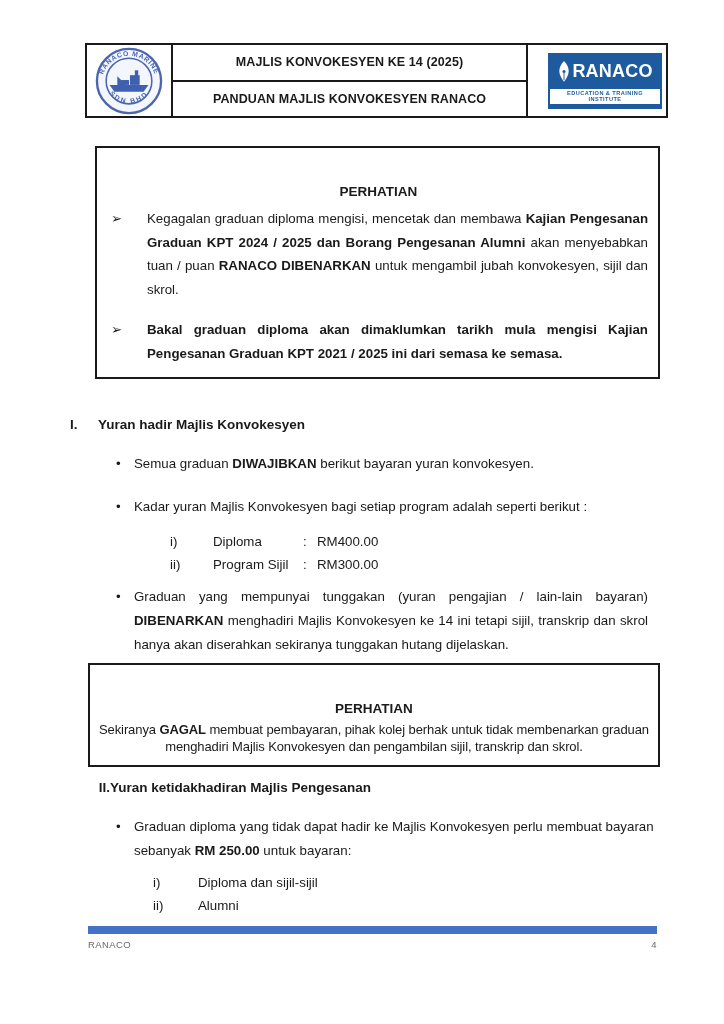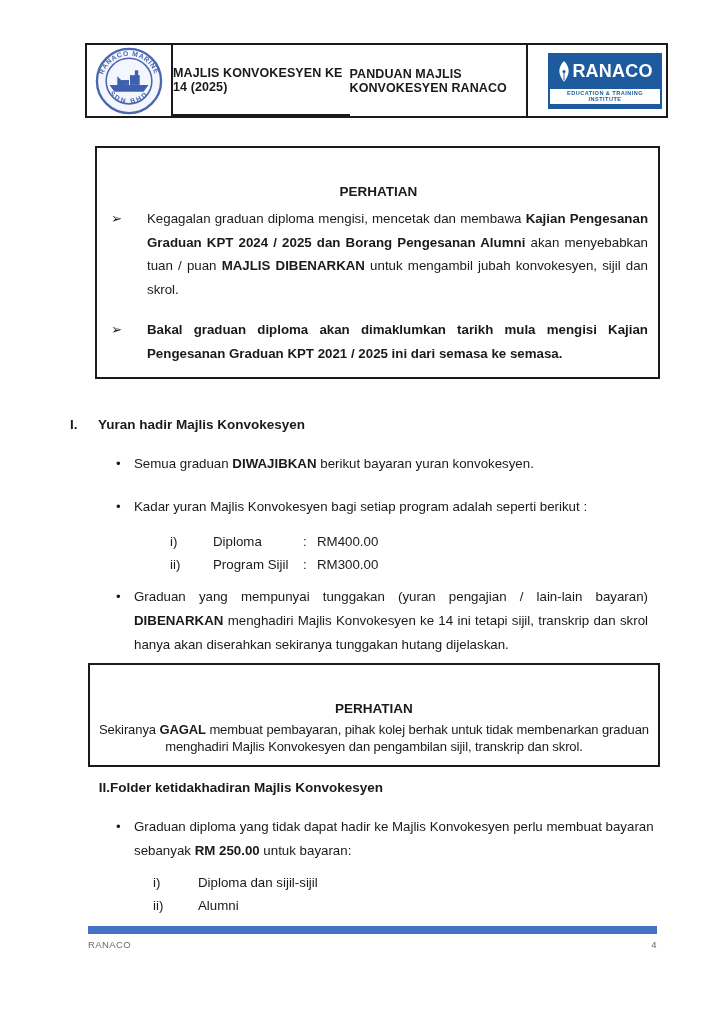--- a/index.html
+++ b/index.html
@@ -6,21 +6,21 @@
   .page{
     position:relative;width:724px;height:1024px;background:#ffffff;overflow:hidden;
     font-family:"Liberation Sans","DejaVu Sans",sans-serif;color:#1a1a1a;
   }
   b{font-weight:bold;}
   
   .header{position:absolute;left:85px;top:43px;width:583px;height:75px;
     display:flex;border:2px solid #1a1a1a;box-sizing:border-box;background:#fff;}
   .cell-seal{width:86px;flex:none;border-right:2px solid #1a1a1a;box-sizing:border-box;
     display:flex;align-items:center;justify-content:center;}
-  .cell-titles{flex:1;display:flex;flex-direction:row;}
+  .cell-titles{flex:1;display:flex;flex-direction:column;}
   .title-row{flex:1;display:flex;align-items:center;justify-content:center;
     font-weight:bold;font-size:12.5px;letter-spacing:0.1px;}
   .title-row.first{border-bottom:2px solid #1a1a1a;}
   .cell-brand{width:140px;flex:none;border-left:2px solid #1a1a1a;box-sizing:border-box;
     display:flex;align-items:center;justify-content:flex-end;padding-right:4px;}
   .brand{width:114px;background:#1d5a9e;padding:0 0 0 0;}
   .brand-top{height:31px;display:flex;align-items:center;justify-content:center;gap:1px;padding-top:3px;}
   .brand-name{color:#fff;font-weight:bold;font-size:18px;letter-spacing:0.2px;line-height:1;}
   .brand-tagline{background:#fff;margin:2px 2px 0 2px;color:#1d5a9e;font-weight:bold;
     font-size:5.6px;letter-spacing:0.45px;text-align:center;padding:1.5px 0;}
@@ -113,21 +113,21 @@
         <div class="brand-tagline">EDUCATION &amp; TRAINING INSTITUTE</div>
         <div class="brand-bottombar"></div>
       </div>
     </div>
   </div>
 
   <div class="notice1">
     <div class="notice-title">PERHATIAN</div>
     <div class="n-item first">
       <span class="marker">➢</span>
-      <div class="txt"><span>Kegagalan graduan diploma mengisi, mencetak dan membawa </span><b>Kajian Pengesanan Graduan KPT 2024 / 2025 dan Borang Pengesanan Alumni</b><span> akan menyebabkan tuan / puan </span><b>MAJLIS DIBENARKAN</b><span> untuk mengambil jubah konvokesyen, sijil dan skrol.</span></div>
+      <div class="txt"><span>Kegagalan graduan diploma mengisi, mencetak dan membawa </span><b>Kajian Pengesanan Graduan KPT 2024 / 2025 dan Borang Pengesanan Alumni</b><span> akan menyebabkan tuan / puan </span><b>RANACO DIBENARKAN</b><span> untuk mengambil jubah konvokesyen, sijil dan skrol.</span></div>
     </div>
     <div class="n-item second">
       <span class="marker">➢</span>
       <div class="txt"><b>Bakal graduan diploma akan dimaklumkan tarikh mula mengisi Kajian Pengesanan Graduan KPT 2021 / 2025 ini dari semasa ke semasa.</b></div>
     </div>
   </div>
 
 
   <div class="heading heading1">
     <span class="numeral">I.</span>
@@ -163,21 +163,21 @@
     <div class="btxt"><span>Graduan yang mempunyai tunggakan (yuran pengajian / lain-lain bayaran) </span><b>DIBENARKAN</b><span> menghadiri Majlis Konvokesyen ke 14 ini tetapi sijil, transkrip dan skrol hanya akan diserahkan sekiranya tunggakan hutang dijelaskan.</span></div>
   </div>
 
   <div class="notice2">
     <div class="notice-title">PERHATIAN</div>
     <div class="notice2-body"><span>Sekiranya </span><b>GAGAL</b><span> membuat pembayaran, pihak kolej berhak untuk tidak membenarkan graduan menghadiri Majlis Konvokesyen dan pengambilan sijil, transkrip dan skrol.</span></div>
   </div>
 
   <div class="heading heading2">
     <span class="numeral">II.</span>
-    <span>Folder ketidakhadiran Majlis Konvokesyen</span>
+    <span>Yuran ketidakhadiran Majlis Pengesanan</span>
   </div>
 
   <div class="bullet bullet4">
     <span class="bmark">•</span>
     <div class="btxt"><span>Graduan diploma yang tidak dapat hadir ke Majlis Konvokesyen perlu membuat bayaran sebanyak </span><b>RM 250.00</b><span> untuk bayaran:</span></div>
   </div>
 
   <div class="sub-list">
     <div class="sub-row">
       <span>i)</span>

